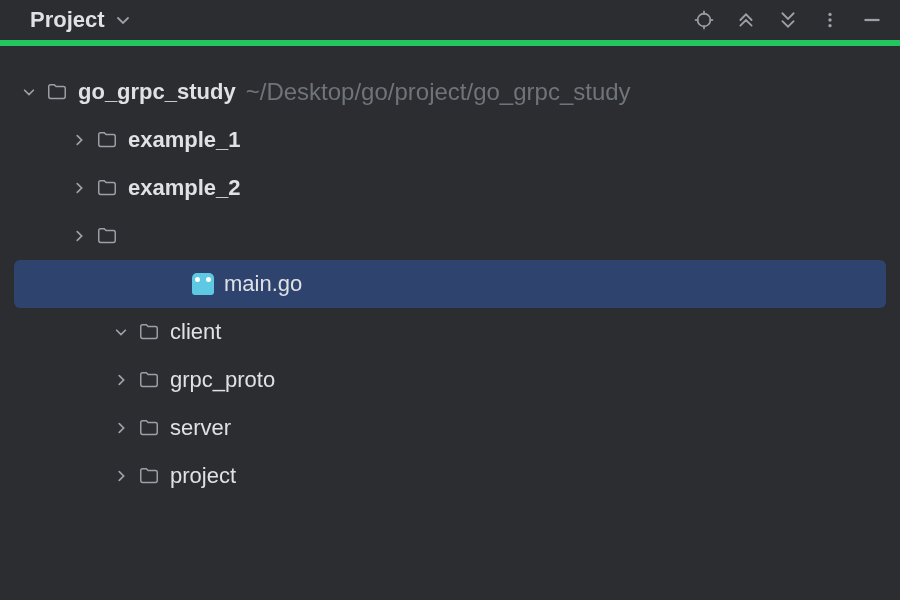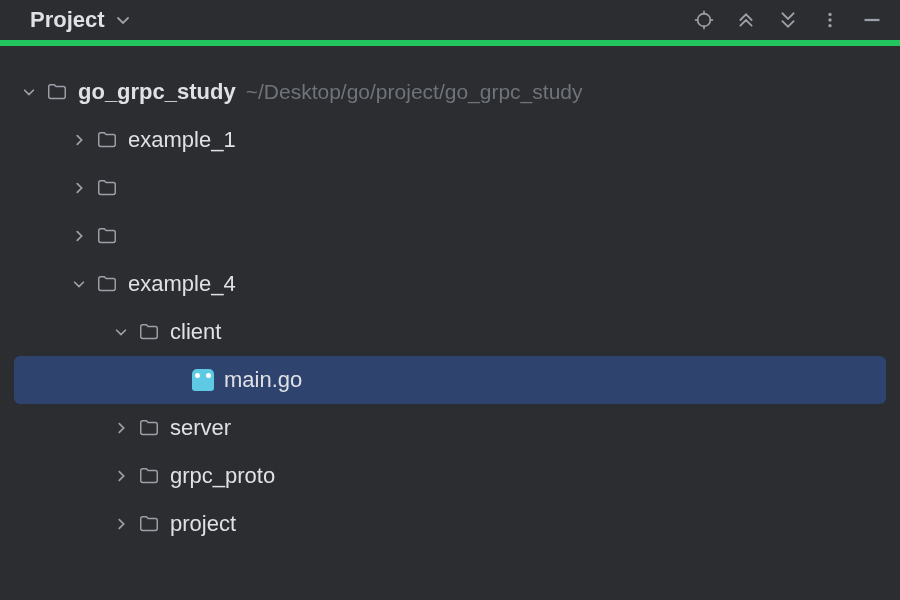--- a/index.html
+++ b/index.html
@@ -55,21 +55,21 @@
       align-items: center;
       height: 48px;
       font-size: 22px;
       border-radius: 6px;
       cursor: pointer;
     }
     .tree-row.selected {
       background: #2e436e;
     }
     .indent-0 { padding-left: 4px; }
-    .indent-1 { padding-left: 54px; }
+    .indent-1 { padding-left: 54px; font-weight: bold; }
     .indent-2 { padding-left: 96px; }
     .indent-4 { padding-left: 178px; }
     .arrow {
       width: 22px;
       display: flex;
       align-items: center;
       justify-content: center;
       margin-right: 6px;
       color: #9da0a8;
     }
@@ -115,21 +115,21 @@
     }
     .row-label {
       color: #dfe1e5;
     }
     .row-label.bold {
       font-weight: 700;
     }
     .row-path {
       color: #6f737a;
       margin-left: 10px;
-      font-size: 21px;
+      font-size: 24px;
     }
   </style>
 </head>
 <body>
 
 <div class="header">
   <div class="header-left">
     <span class="header-title">Project</span>
     <span class="icon-btn">
       <svg width="16" height="16" viewBox="0 0 16 16">
@@ -207,73 +207,75 @@
     <span class="arrow">
       <svg width="14" height="14" viewBox="0 0 16 16">
           <path d="M6 3l5 5-5 5" stroke="currentColor" stroke-width="2" fill="none" stroke-linecap="round"></path>
         </svg>
     </span>
     <span class="folder-icon">
       <svg width="22" height="22" viewBox="0 0 24 24">
           <path d="M3 6a2 2 0 012-2h4l2 2h8a2 2 0 012 2v9a2 2 0 01-2 2H5a2 2 0 01-2-2V6z" stroke="currentColor" stroke-width="1.6" fill="none"></path>
         </svg>
     </span>
+    <span class="row-label">example_2</span>
   </div>
 
   <div class="tree-row indent-1">
     <span class="arrow">
       <svg width="14" height="14" viewBox="0 0 16 16">
           <path d="M6 3l5 5-5 5" stroke="currentColor" stroke-width="2" fill="none" stroke-linecap="round"></path>
         </svg>
     </span>
     <span class="folder-icon">
       <svg width="22" height="22" viewBox="0 0 24 24">
           <path d="M3 6a2 2 0 012-2h4l2 2h8a2 2 0 012 2v9a2 2 0 01-2 2H5a2 2 0 01-2-2V6z" stroke="currentColor" stroke-width="1.6" fill="none"></path>
         </svg>
     </span>
   </div>
 
-  <div class="tree-row indent-1">
-    <span class="arrow">
-      <svg width="14" height="14" viewBox="0 0 16 16">
-          <path d="M3 6l5 5 5-5" stroke="currentColor" stroke-width="2" fill="none" stroke-linecap="round"></path>
-        </svg>
-    </span>
-    <span class="folder-icon">
-      <svg width="22" height="22" viewBox="0 0 24 24">
-          <path d="M3 6a2 2 0 012-2h4l2 2h8a2 2 0 012 2v9a2 2 0 01-2 2H5a2 2 0 01-2-2V6z" stroke="currentColor" stroke-width="1.6" fill="none"></path>
-        </svg>
-    </span>
-    <span class="row-label">example_4</span>
-  </div>
-
-  <div class="tree-row indent-2">
-    <span class="arrow">
-      <svg width="14" height="14" viewBox="0 0 16 16">
-          <path d="M3 6l5 5 5-5" stroke="currentColor" stroke-width="2" fill="none" stroke-linecap="round"></path>
-        </svg>
-    </span>
-    <span class="folder-icon">
-      <svg width="22" height="22" viewBox="0 0 24 24">
-          <path d="M3 6a2 2 0 012-2h4l2 2h8a2 2 0 012 2v9a2 2 0 01-2 2H5a2 2 0 01-2-2V6z" stroke="currentColor" stroke-width="1.6" fill="none"></path>
-        </svg>
-    </span>
-    <span class="row-label">client</span>
-  </div>
 
   <div class="tree-row indent-4 selected">
     <span class="go-icon">
       <span class="go-gopher"></span>
     </span>
     <span class="row-label">main.go</span>
   </div>
 
   <div class="tree-row indent-2">
     <span class="arrow">
       <svg width="14" height="14" viewBox="0 0 16 16">
+          <path d="M3 6l5 5 5-5" stroke="currentColor" stroke-width="2" fill="none" stroke-linecap="round"></path>
+        </svg>
+    </span>
+    <span class="folder-icon">
+      <svg width="22" height="22" viewBox="0 0 24 24">
+          <path d="M3 6a2 2 0 012-2h4l2 2h8a2 2 0 012 2v9a2 2 0 01-2 2H5a2 2 0 01-2-2V6z" stroke="currentColor" stroke-width="1.6" fill="none"></path>
+        </svg>
+    </span>
+    <span class="row-label">client</span>
+  </div>
+
+  <div class="tree-row indent-2">
+    <span class="arrow">
+      <svg width="14" height="14" viewBox="0 0 16 16">
+          <path d="M6 3l5 5-5 5" stroke="currentColor" stroke-width="2" fill="none" stroke-linecap="round"></path>
+        </svg>
+    </span>
+    <span class="folder-icon">
+      <svg width="22" height="22" viewBox="0 0 24 24">
+          <path d="M3 6a2 2 0 012-2h4l2 2h8a2 2 0 012 2v9a2 2 0 01-2 2H5a2 2 0 01-2-2V6z" stroke="currentColor" stroke-width="1.6" fill="none"></path>
+        </svg>
+    </span>
+    <span class="row-label">grpc_proto</span>
+  </div>
+
+  <div class="tree-row indent-2">
+    <span class="arrow">
+      <svg width="14" height="14" viewBox="0 0 16 16">
           <path d="M6 3l5 5-5 5" stroke="currentColor" stroke-width="2" fill="none" stroke-linecap="round"></path>
         </svg>
     </span>
     <span class="folder-icon">
       <svg width="22" height="22" viewBox="0 0 24 24">
           <path d="M3 6a2 2 0 012-2h4l2 2h8a2 2 0 012 2v9a2 2 0 01-2 2H5a2 2 0 01-2-2V6z" stroke="currentColor" stroke-width="1.6" fill="none"></path>
         </svg>
     </span>
     <span class="row-label">server</span>
   </div>
@@ -282,31 +284,17 @@
     <span class="arrow">
       <svg width="14" height="14" viewBox="0 0 16 16">
           <path d="M6 3l5 5-5 5" stroke="currentColor" stroke-width="2" fill="none" stroke-linecap="round"></path>
         </svg>
     </span>
     <span class="folder-icon">
       <svg width="22" height="22" viewBox="0 0 24 24">
           <path d="M3 6a2 2 0 012-2h4l2 2h8a2 2 0 012 2v9a2 2 0 01-2 2H5a2 2 0 01-2-2V6z" stroke="currentColor" stroke-width="1.6" fill="none"></path>
         </svg>
     </span>
-    <span class="row-label">grpc_proto</span>
-  </div>
-
-  <div class="tree-row indent-2">
-    <span class="arrow">
-      <svg width="14" height="14" viewBox="0 0 16 16">
-          <path d="M6 3l5 5-5 5" stroke="currentColor" stroke-width="2" fill="none" stroke-linecap="round"></path>
-        </svg>
-    </span>
-    <span class="folder-icon">
-      <svg width="22" height="22" viewBox="0 0 24 24">
-          <path d="M3 6a2 2 0 012-2h4l2 2h8a2 2 0 012 2v9a2 2 0 01-2 2H5a2 2 0 01-2-2V6z" stroke="currentColor" stroke-width="1.6" fill="none"></path>
-        </svg>
-    </span>
     <span class="row-label">project</span>
   </div>
 
 
 </div>
 
 </body></html>

